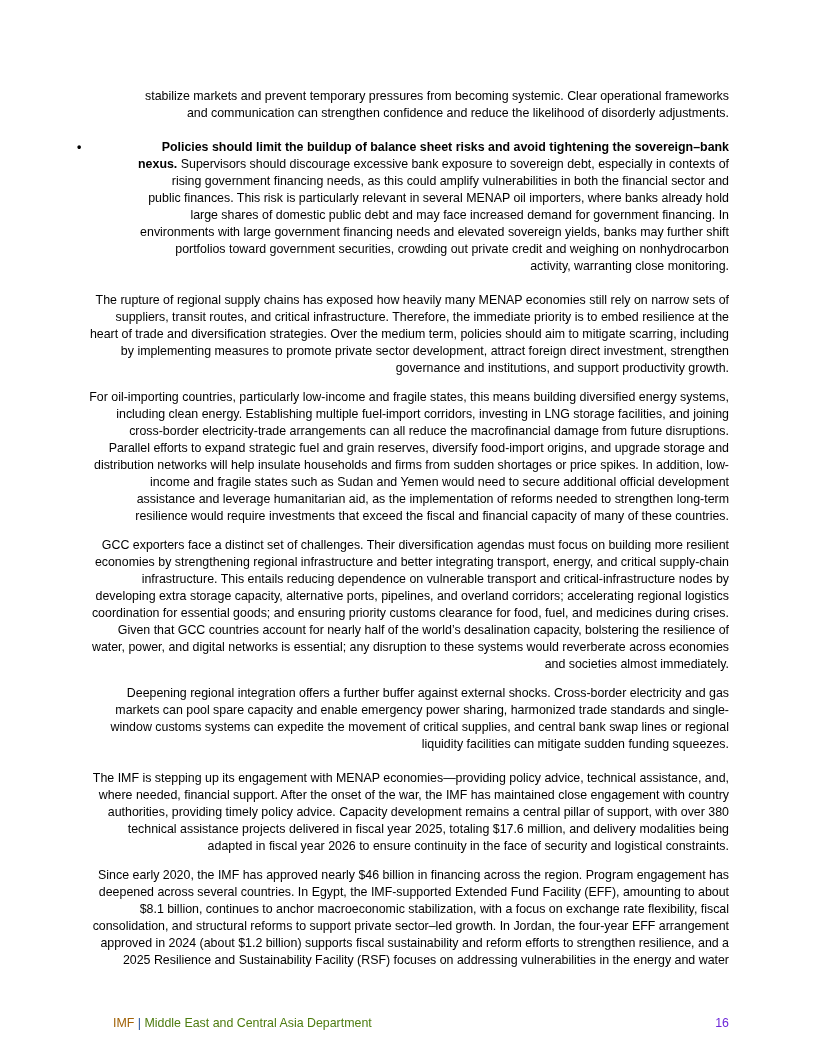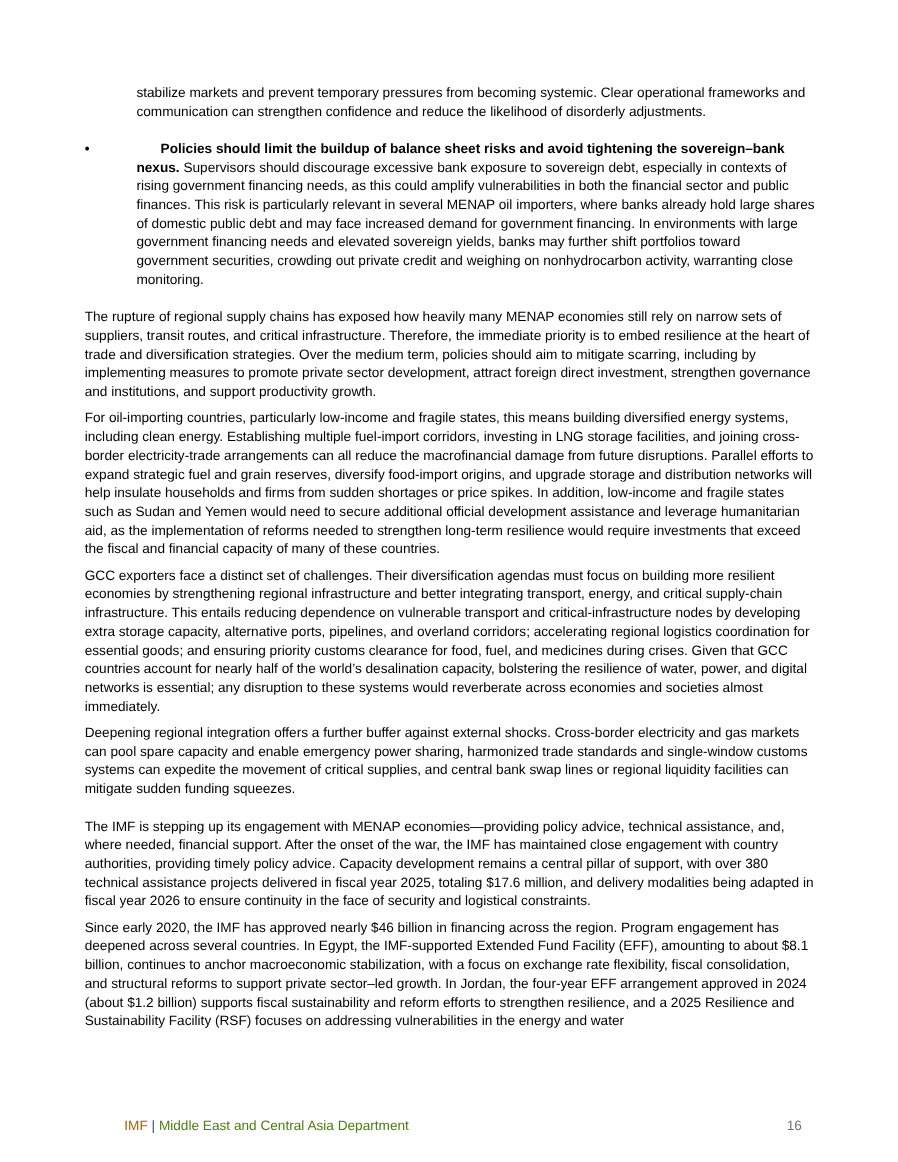--- a/index.html
+++ b/index.html
@@ -15,23 +15,24 @@
       font-family: "Liberation Sans", sans-serif;
       color: #000000;
     }
     .page {
       position: absolute;
       left: 77px;
       top: 76px;
       width: 664px;
     }
     p {
-      margin: 0;
+      margin: 12px;
       font-size: 12.4px;
       line-height: 17px;
+      text-align: right;
     }
     .indent-block {
       padding-left: 47px;
     }
     .para-gap { margin-bottom: 17px; }
     .para-gap-sm { margin-bottom: 7px; }
     .bullet-row {
       position: relative;
       padding-left: 47px;
     }
@@ -66,21 +67,21 @@
     .footer-sep {
       color: #1f4e9c;
     }
     .footer-dept {
       color: #4d7c0f;
     }
     .footer-page {
       position: absolute;
       right: 12px;
       top: 0;
-      color: #737373;
+      color: #6d28d9;
       text-align: center;
     }
   </style>
 </head>
 <body>
 
 <div class="page">
 
   <p class="indent-block para-gap">stabilize markets and prevent temporary pressures from becoming systemic. Clear operational frameworks and communication can strengthen confidence and reduce the likelihood of disorderly adjustments.</p>
 

